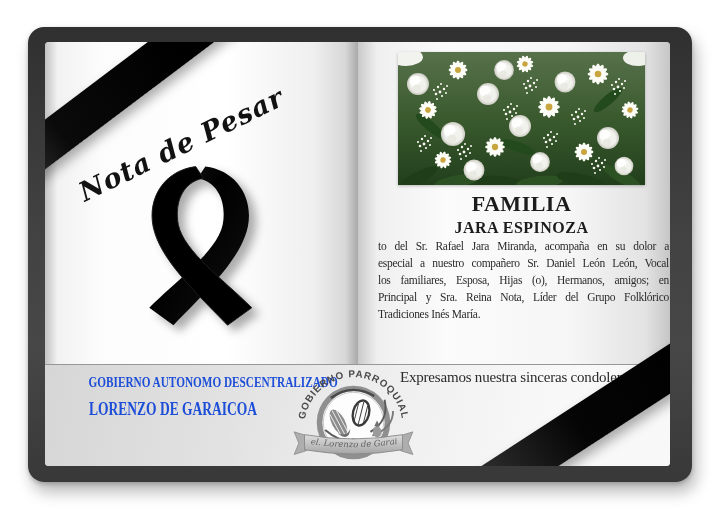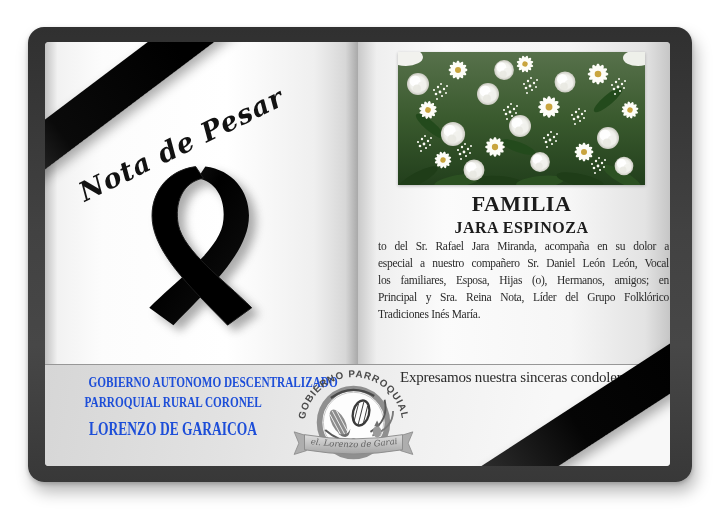--- a/index.html
+++ b/index.html
@@ -88,21 +88,20 @@
   <div class="pages">
     <div class="page-left"></div>
     <div class="page-right"></div>
 
     <div class="footer-panel"></div>
 
     <div class="closing">Expresamos nuestra sinceras condolencias.</div>
 
     <div class="org-block">
       <span class="l org-l1"><span class="sq">GOBIERNO AUTONOMO DESCENTRALIZADO</span></span>
-      <span class="l org-l2"><span class="sq">PARROQUIAL RURAL CORONEL</span></span>
       <span class="l org-l3"><span class="sq">LORENZO DE GARAICOA</span></span>
     </div>
 
     <svg class="photo" viewBox="0 0 247 133" preserveAspectRatio="none">
       <defs>
         <linearGradient id="bgG" x1="0" y1="0" x2="0" y2="1">
           <stop offset="0" stop-color="#57714b"></stop>
             <stop offset=".5" stop-color="#3a5a2e"></stop>
             <stop offset="1" stop-color="#223f1c"></stop>
         </linearGradient>

